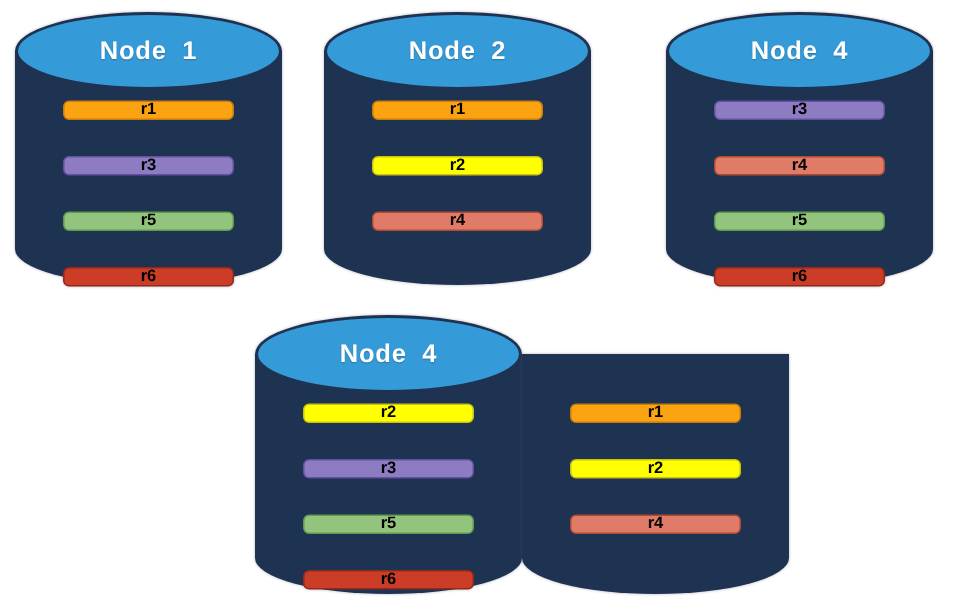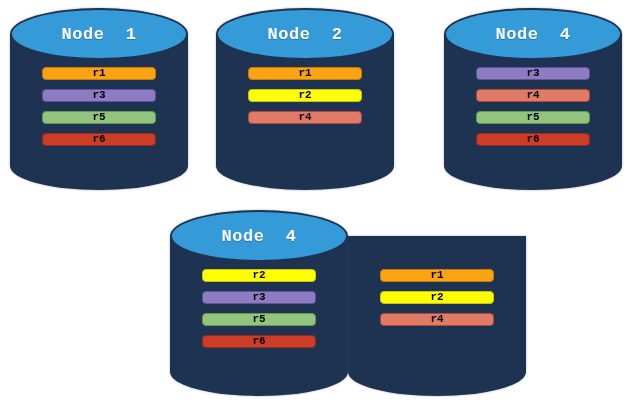--- a/index.html
+++ b/index.html
@@ -7,21 +7,20 @@
     padding: 0;
     background: #ffffff;
     font-family: "Liberation Sans", "DejaVu Sans", sans-serif;
   }
   #canvas {
     position: relative;
     width: 638px;
     height: 402px;
     background: #ffffff;
     overflow: hidden;
-    font-family: Liberation Mono, monospace;
   }
   .cylinder {
     position: absolute;
     width: 178px;
     height: 182px;
     filter: drop-shadow(0 0 1px rgba(90,90,110,0.45));
   }
   .cyl-body {
     position: absolute;
     top: 26px;
@@ -56,21 +55,21 @@
   }
   .replica-list {
     position: absolute;
     top: 59px;
     left: 0;
     width: 100%;
     z-index: 3;
     display: flex;
     flex-direction: column;
     align-items: center;
-    gap: 9px;
+    gap: 24px;
   }
   .bar {
     width: 112px;
     height: 11px;
     border: 1.5px solid;
     border-radius: 4px;
     display: flex;
     align-items: center;
     justify-content: center;
     color: #000000;

